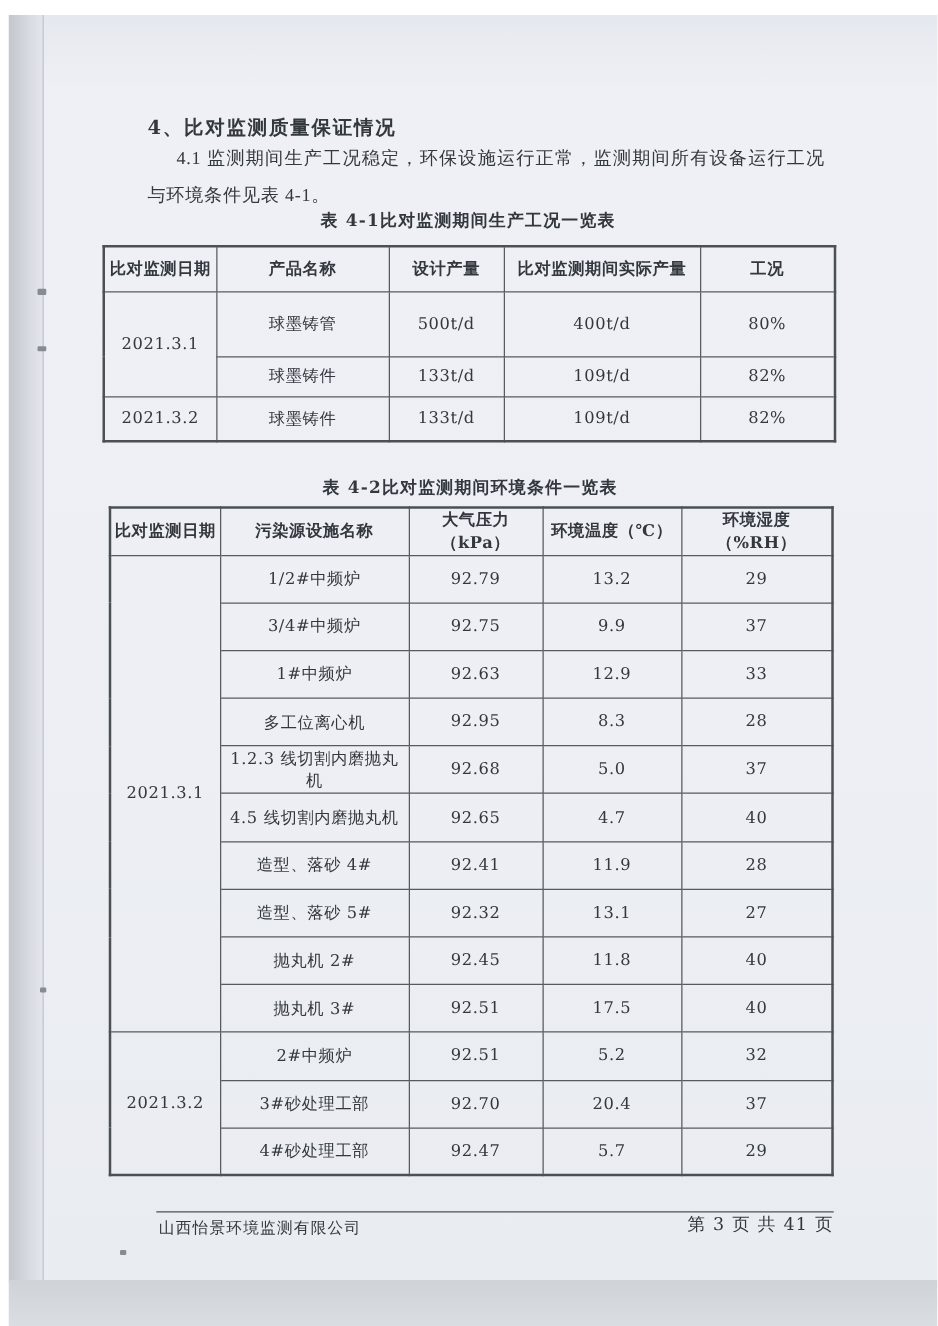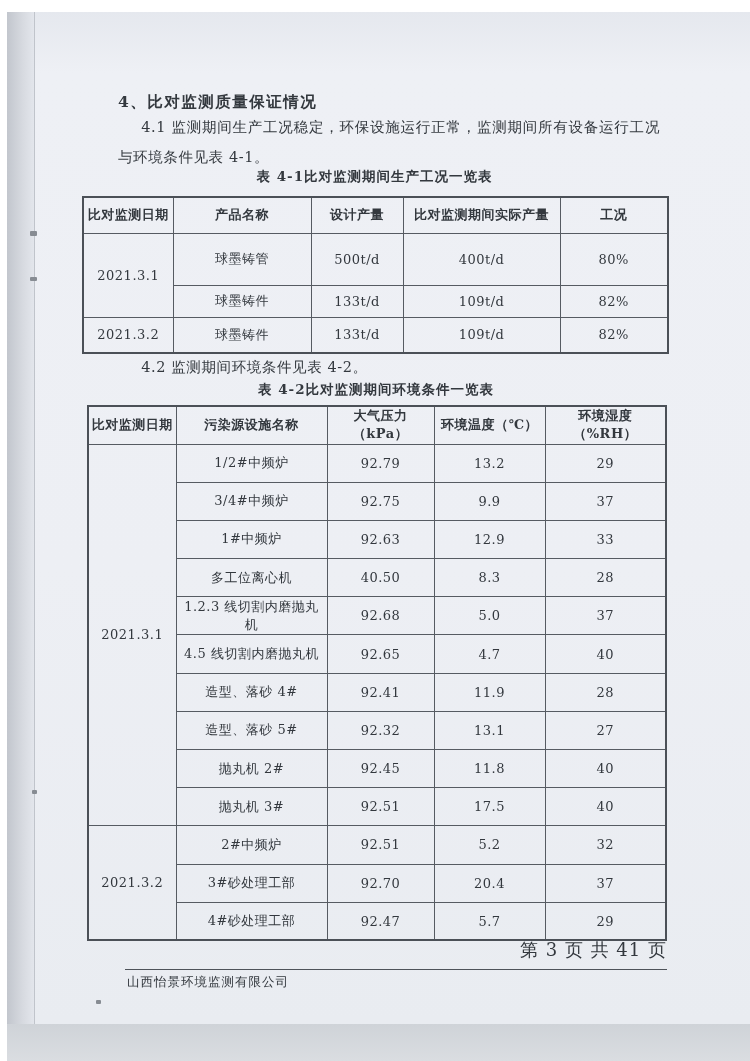--- a/index.html
+++ b/index.html
@@ -32,20 +32,21 @@
     border-left:1px solid #c0c4cb;
   }
   .edge-mark{position:absolute;background:#878c93;border-radius:1px;}
   .heading{
     position:absolute;left:118px;top:92px;
     font-size:15.5px;font-weight:bold;letter-spacing:1.5px;white-space:nowrap;
   }
   .para{
     position:absolute;font-size:14.5px;line-height:30px;letter-spacing:0.6px;
     text-align:justify;
+    font-family:Liberation Serif, serif;
   }
   .para-41{left:118px;top:112px;width:542px;text-indent:1.6em;}
   .para-42{left:118px;top:352px;width:542px;text-indent:1.6em;}
   .tbl-caption{
     position:absolute;text-align:center;font-size:13.5px;font-weight:bold;
     letter-spacing:1px;white-space:nowrap;
   }
   .cap1{left:82px;width:585px;top:168px;}
   .cap2{left:87px;width:578px;top:381px;}
   .cap-no{}
@@ -70,22 +71,22 @@
   #table2 thead tr{height:38px;}
   #table2 tbody tr{height:38.2px;}
   .footer-rule{
     position:absolute;left:125px;top:969px;width:542px;height:0;
     border-top:1.5px solid #4e535a;
   }
   .footer-company{
     position:absolute;left:127px;top:974px;font-size:12.5px;letter-spacing:1px;
   }
   .footer-page{
-    position:absolute;left:480px;top:938px;width:187px;text-align:right;
-    font-size:18px;letter-spacing:1px;
+    position:absolute;left:480px;top:971px;width:187px;text-align:right;
+    font-size:14px;letter-spacing:1px;
   }
 </style>
 </head>
 <body>
 
 <div class="stage">
   <div class="bed-left"></div>
   <div class="bed-bottom"></div>
   <div class="paper"></div>
 
@@ -136,21 +137,20 @@
         <tr>
           <td rowspan="1">2021.3.2</td>
           <td>球墨铸件</td>
           <td>133t/d</td>
           <td>109t/d</td>
           <td>82%</td>
         </tr>
       </tbody>
   </table>
 
-  <div class="para para-42">4.2 监测期间环境条件见表 4-2。</div>
 
   <div class="tbl-caption cap2">
     <span class="cap-no">表 4-2</span><span>比对监测期间环境条件一览表</span>
   </div>
 
   <table id="table2">
     <colgroup>
       <col style="width:88px">
         <col style="width:151px">
         <col style="width:107px">
@@ -181,21 +181,21 @@
           <td>37</td>
         </tr>
         <tr>
           <td>1#中频炉</td>
           <td>92.63</td>
           <td>12.9</td>
           <td>33</td>
         </tr>
         <tr>
           <td>多工位离心机</td>
-          <td>40.50</td>
+          <td>92.95</td>
           <td>8.3</td>
           <td>28</td>
         </tr>
         <tr>
           <td>1.2.3 线切割内磨抛丸机</td>
           <td>92.68</td>
           <td>5.0</td>
           <td>37</td>
         </tr>
         <tr>

